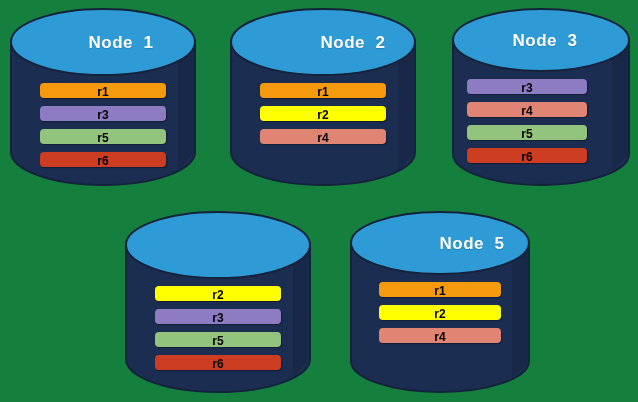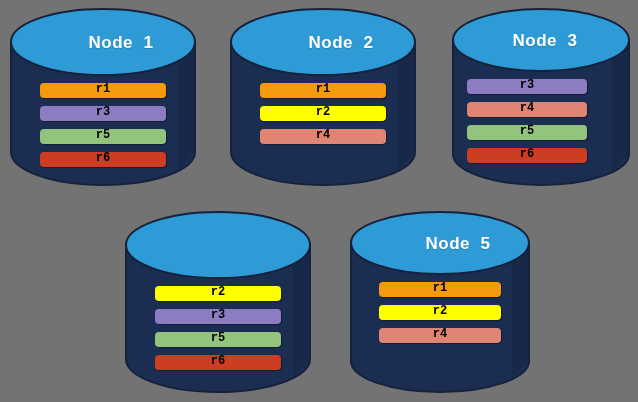--- a/index.html
+++ b/index.html
@@ -45,39 +45,38 @@
     width: 100%;
     display: flex;
     flex-direction: column;
     align-items: center;
   }
   .replica {
     position: relative;
     height: 15px;
     border-radius: 4px;
     display: flex;
-    align-items: flex-start;
+    align-items: flex-end;
     justify-content: center;
     box-sizing: border-box;
     box-shadow: 1px 1px 1px rgba(0,0,0,0.35);
-    font-family: Liberation Mono, monospace;
   }
   .replica-label {
     font-size: 12px;
     font-weight: bold;
     color: #000000;
     line-height: 1;
     position: relative;
     top: -0.5px;
   }
 </style>
 </head>
 <body>
 
-<div id="canvas" style="background: #737373;">
+<div id="canvas" style="background: #15803d;">
     <div class="node" style="left: 10px; top: 8px; width: 186px; height: 178px;">
       <svg class="cyl-svg" width="186" height="178" viewBox="0 0 186 178">
         <path d="M 1,34 L 1,144 A 92,33 0 0 0 185,144 L 185,34 Z" fill="#1B2D51" stroke="#15223C" stroke-width="2"></path>
         <path d="M 168,34 L 168,162.15 L 185,144 L 185,34 Z" fill="#162441" opacity="0.55"></path>
         <ellipse cx="93" cy="34" rx="92" ry="33" fill="#2E9BD6" stroke="#15223C" stroke-width="2"></ellipse>
       </svg>
       <div class="node-label" style="top: 25px; padding-left: 18px;">Node  1</div>
       <div class="replica-stack" style="top: 75px;">
         <div class="replica" style="background: rgb(245, 154, 12); width: 126px; margin-top: 0px;">
           <span class="replica-label">r1</span>
@@ -92,21 +91,21 @@
           <span class="replica-label">r6</span>
         </div>
       </div>
     </div>
     <div class="node" style="left: 230px; top: 8px; width: 186px; height: 178px;">
       <svg class="cyl-svg" width="186" height="178" viewBox="0 0 186 178">
         <path d="M 1,34 L 1,144 A 92,33 0 0 0 185,144 L 185,34 Z" fill="#1B2D51" stroke="#15223C" stroke-width="2"></path>
         <path d="M 168,34 L 168,162.15 L 185,144 L 185,34 Z" fill="#162441" opacity="0.55"></path>
         <ellipse cx="93" cy="34" rx="92" ry="33" fill="#2E9BD6" stroke="#15223C" stroke-width="2"></ellipse>
       </svg>
-      <div class="node-label" style="top: 25px; padding-left: 18px;">Node  2</div>
+      <div class="node-label" style="top: 25px; padding-left: 30px;">Node  2</div>
       <div class="replica-stack" style="top: 75px;">
         <div class="replica" style="background: rgb(245, 154, 12); width: 126px; margin-top: 0px;">
           <span class="replica-label">r1</span>
         </div>
         <div class="replica" style="background: rgb(255, 255, 0); width: 126px; margin-top: 8px;">
           <span class="replica-label">r2</span>
         </div>
         <div class="replica" style="background: rgb(224, 132, 116); width: 126px; margin-top: 8px;">
           <span class="replica-label">r4</span>
         </div>
@@ -154,21 +153,21 @@
           <span class="replica-label">r6</span>
         </div>
       </div>
     </div>
     <div class="node" style="left: 350px; top: 211px; width: 180px; height: 182px;">
       <svg class="cyl-svg" width="180" height="182" viewBox="0 0 180 182">
         <path d="M 1,32 L 1,150 A 89,31 0 0 0 179,150 L 179,32 Z" fill="#1B2D51" stroke="#15223C" stroke-width="2"></path>
         <path d="M 162,32 L 162,167.05 L 179,150 L 179,32 Z" fill="#162441" opacity="0.55"></path>
         <ellipse cx="90" cy="32" rx="89" ry="31" fill="#2E9BD6" stroke="#15223C" stroke-width="2"></ellipse>
       </svg>
-      <div class="node-label" style="top: 23px; padding-left: 18px;">Node  5</div>
+      <div class="node-label" style="top: 23px;  margin-left: 32px;">Node  5</div>
       <div class="replica-stack" style="top: 71px;">
         <div class="replica" style="background: rgb(245, 154, 12); width: 122px; margin-top: 0px;">
           <span class="replica-label">r1</span>
         </div>
         <div class="replica" style="background: rgb(255, 255, 0); width: 122px; margin-top: 8px;">
           <span class="replica-label">r2</span>
         </div>
         <div class="replica" style="background: rgb(224, 132, 116); width: 122px; margin-top: 8px;">
           <span class="replica-label">r4</span>
         </div>

